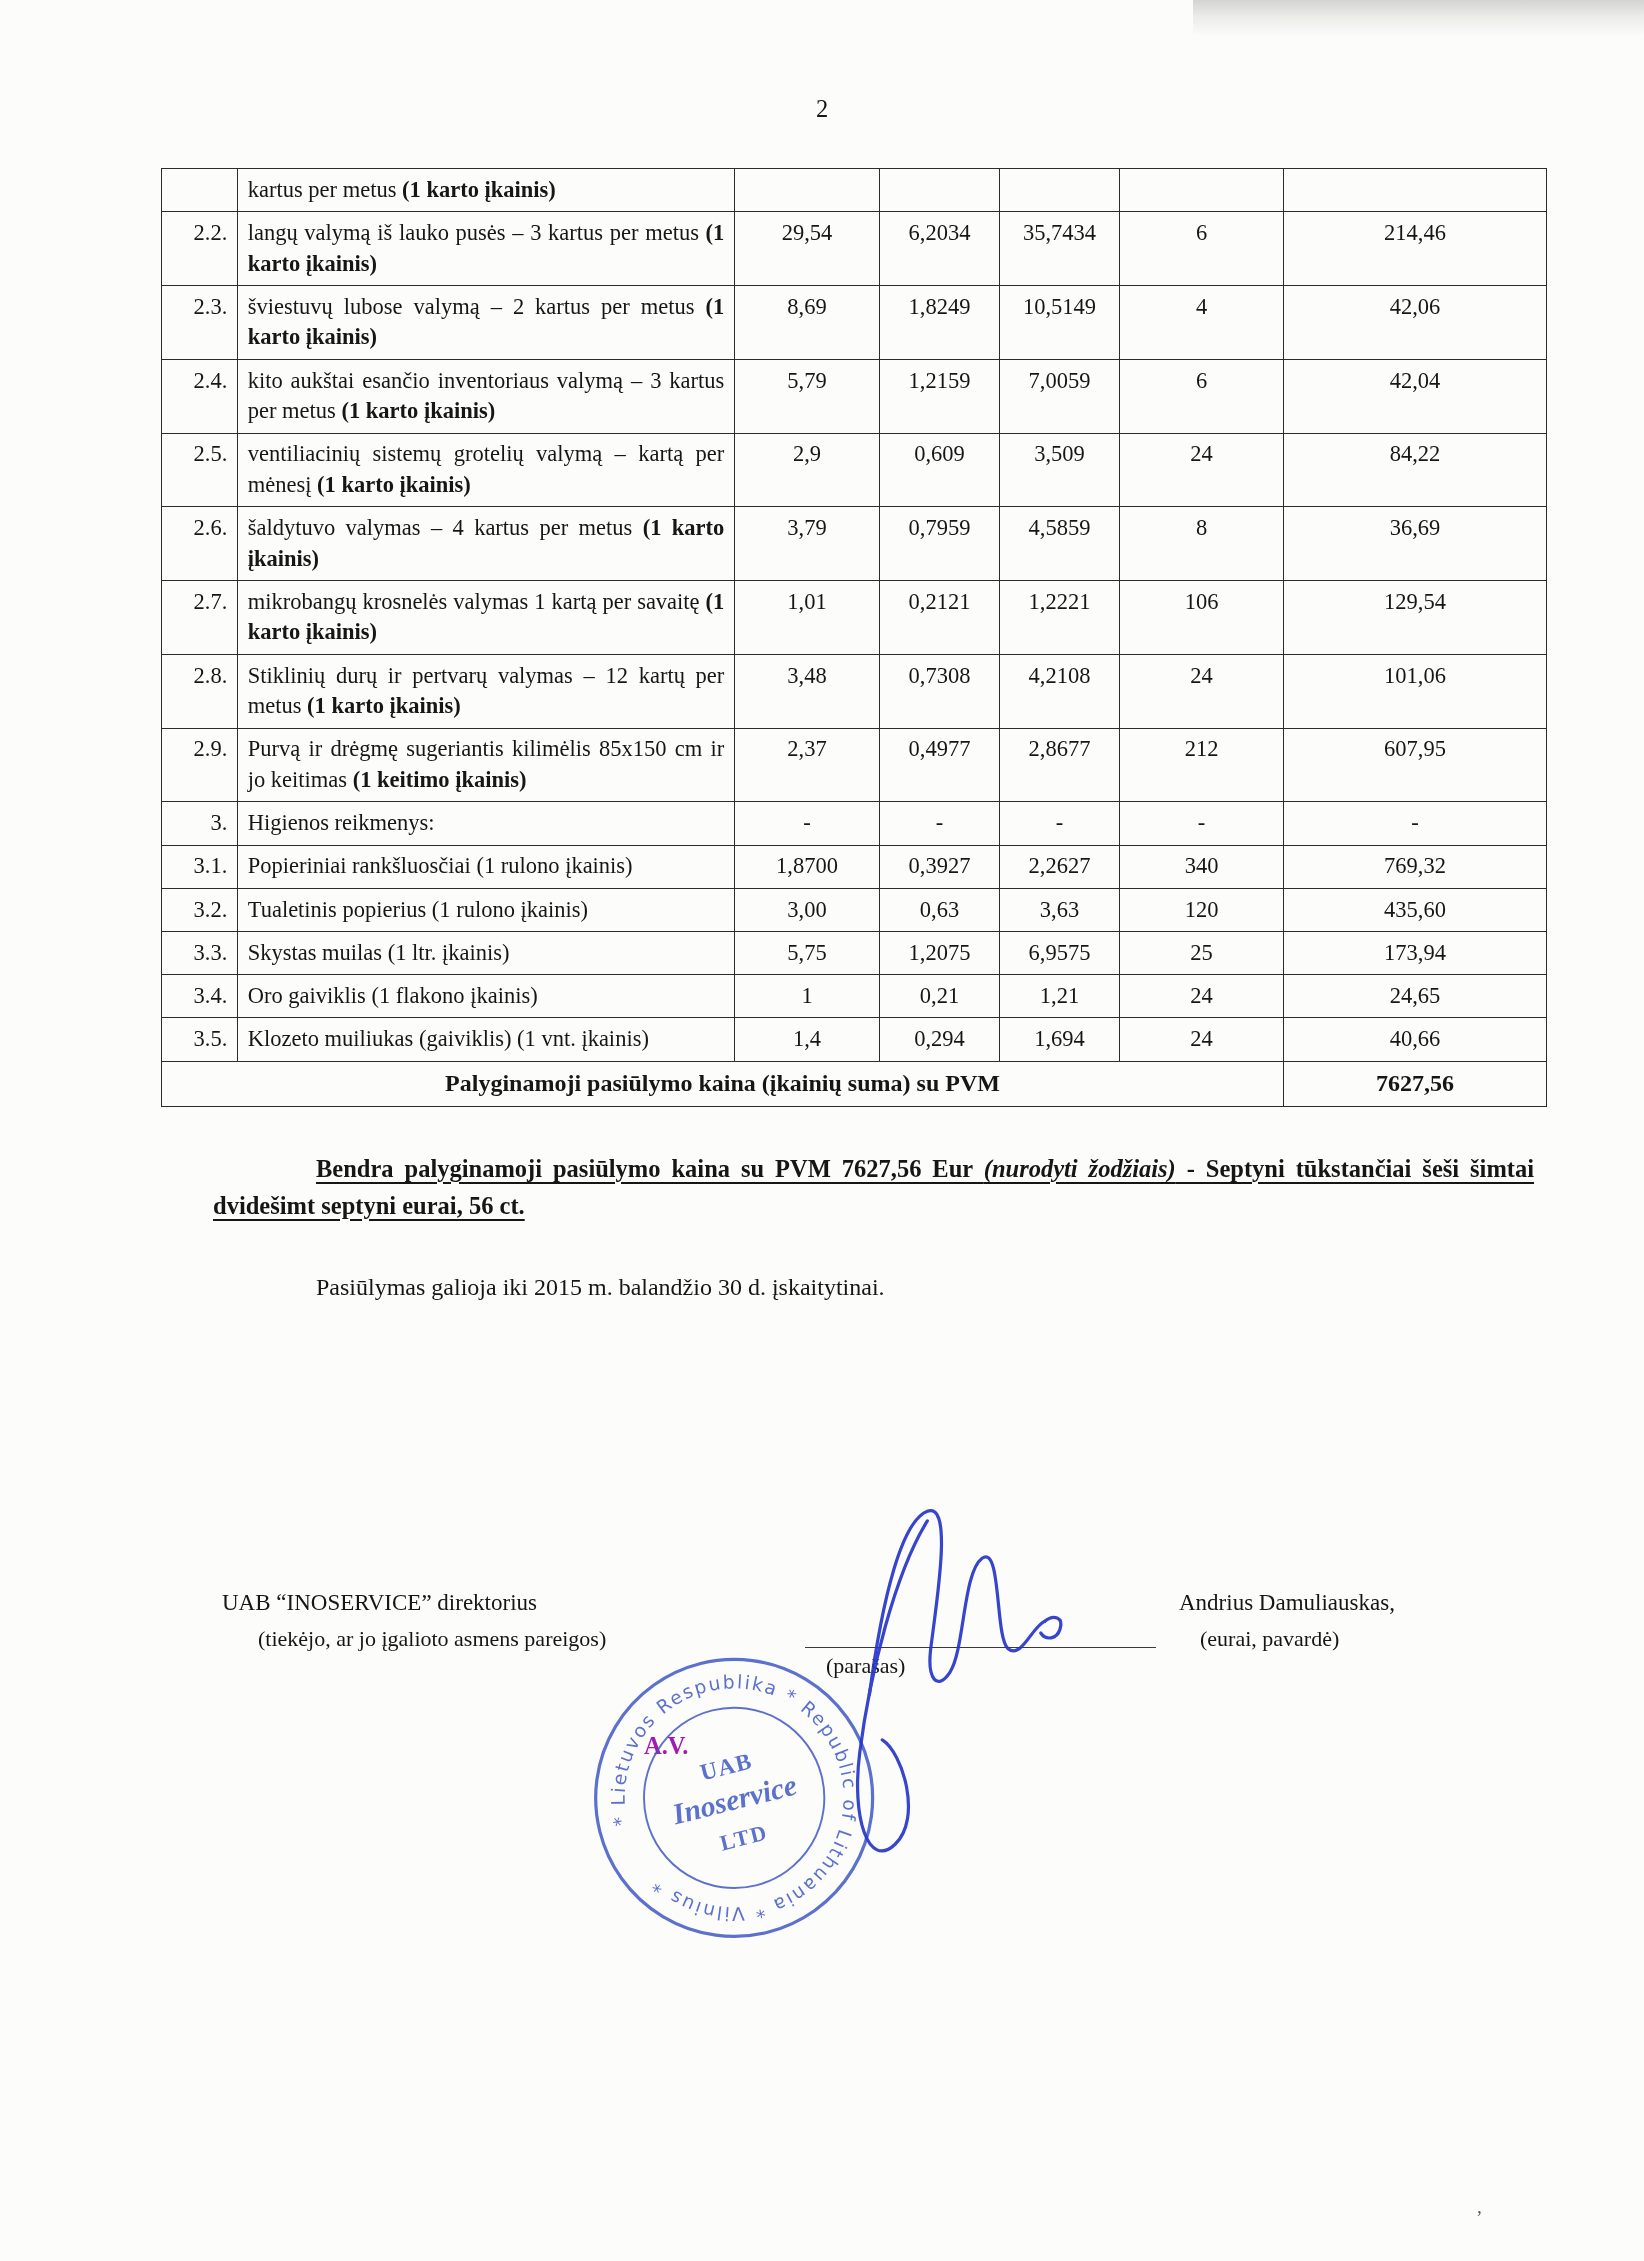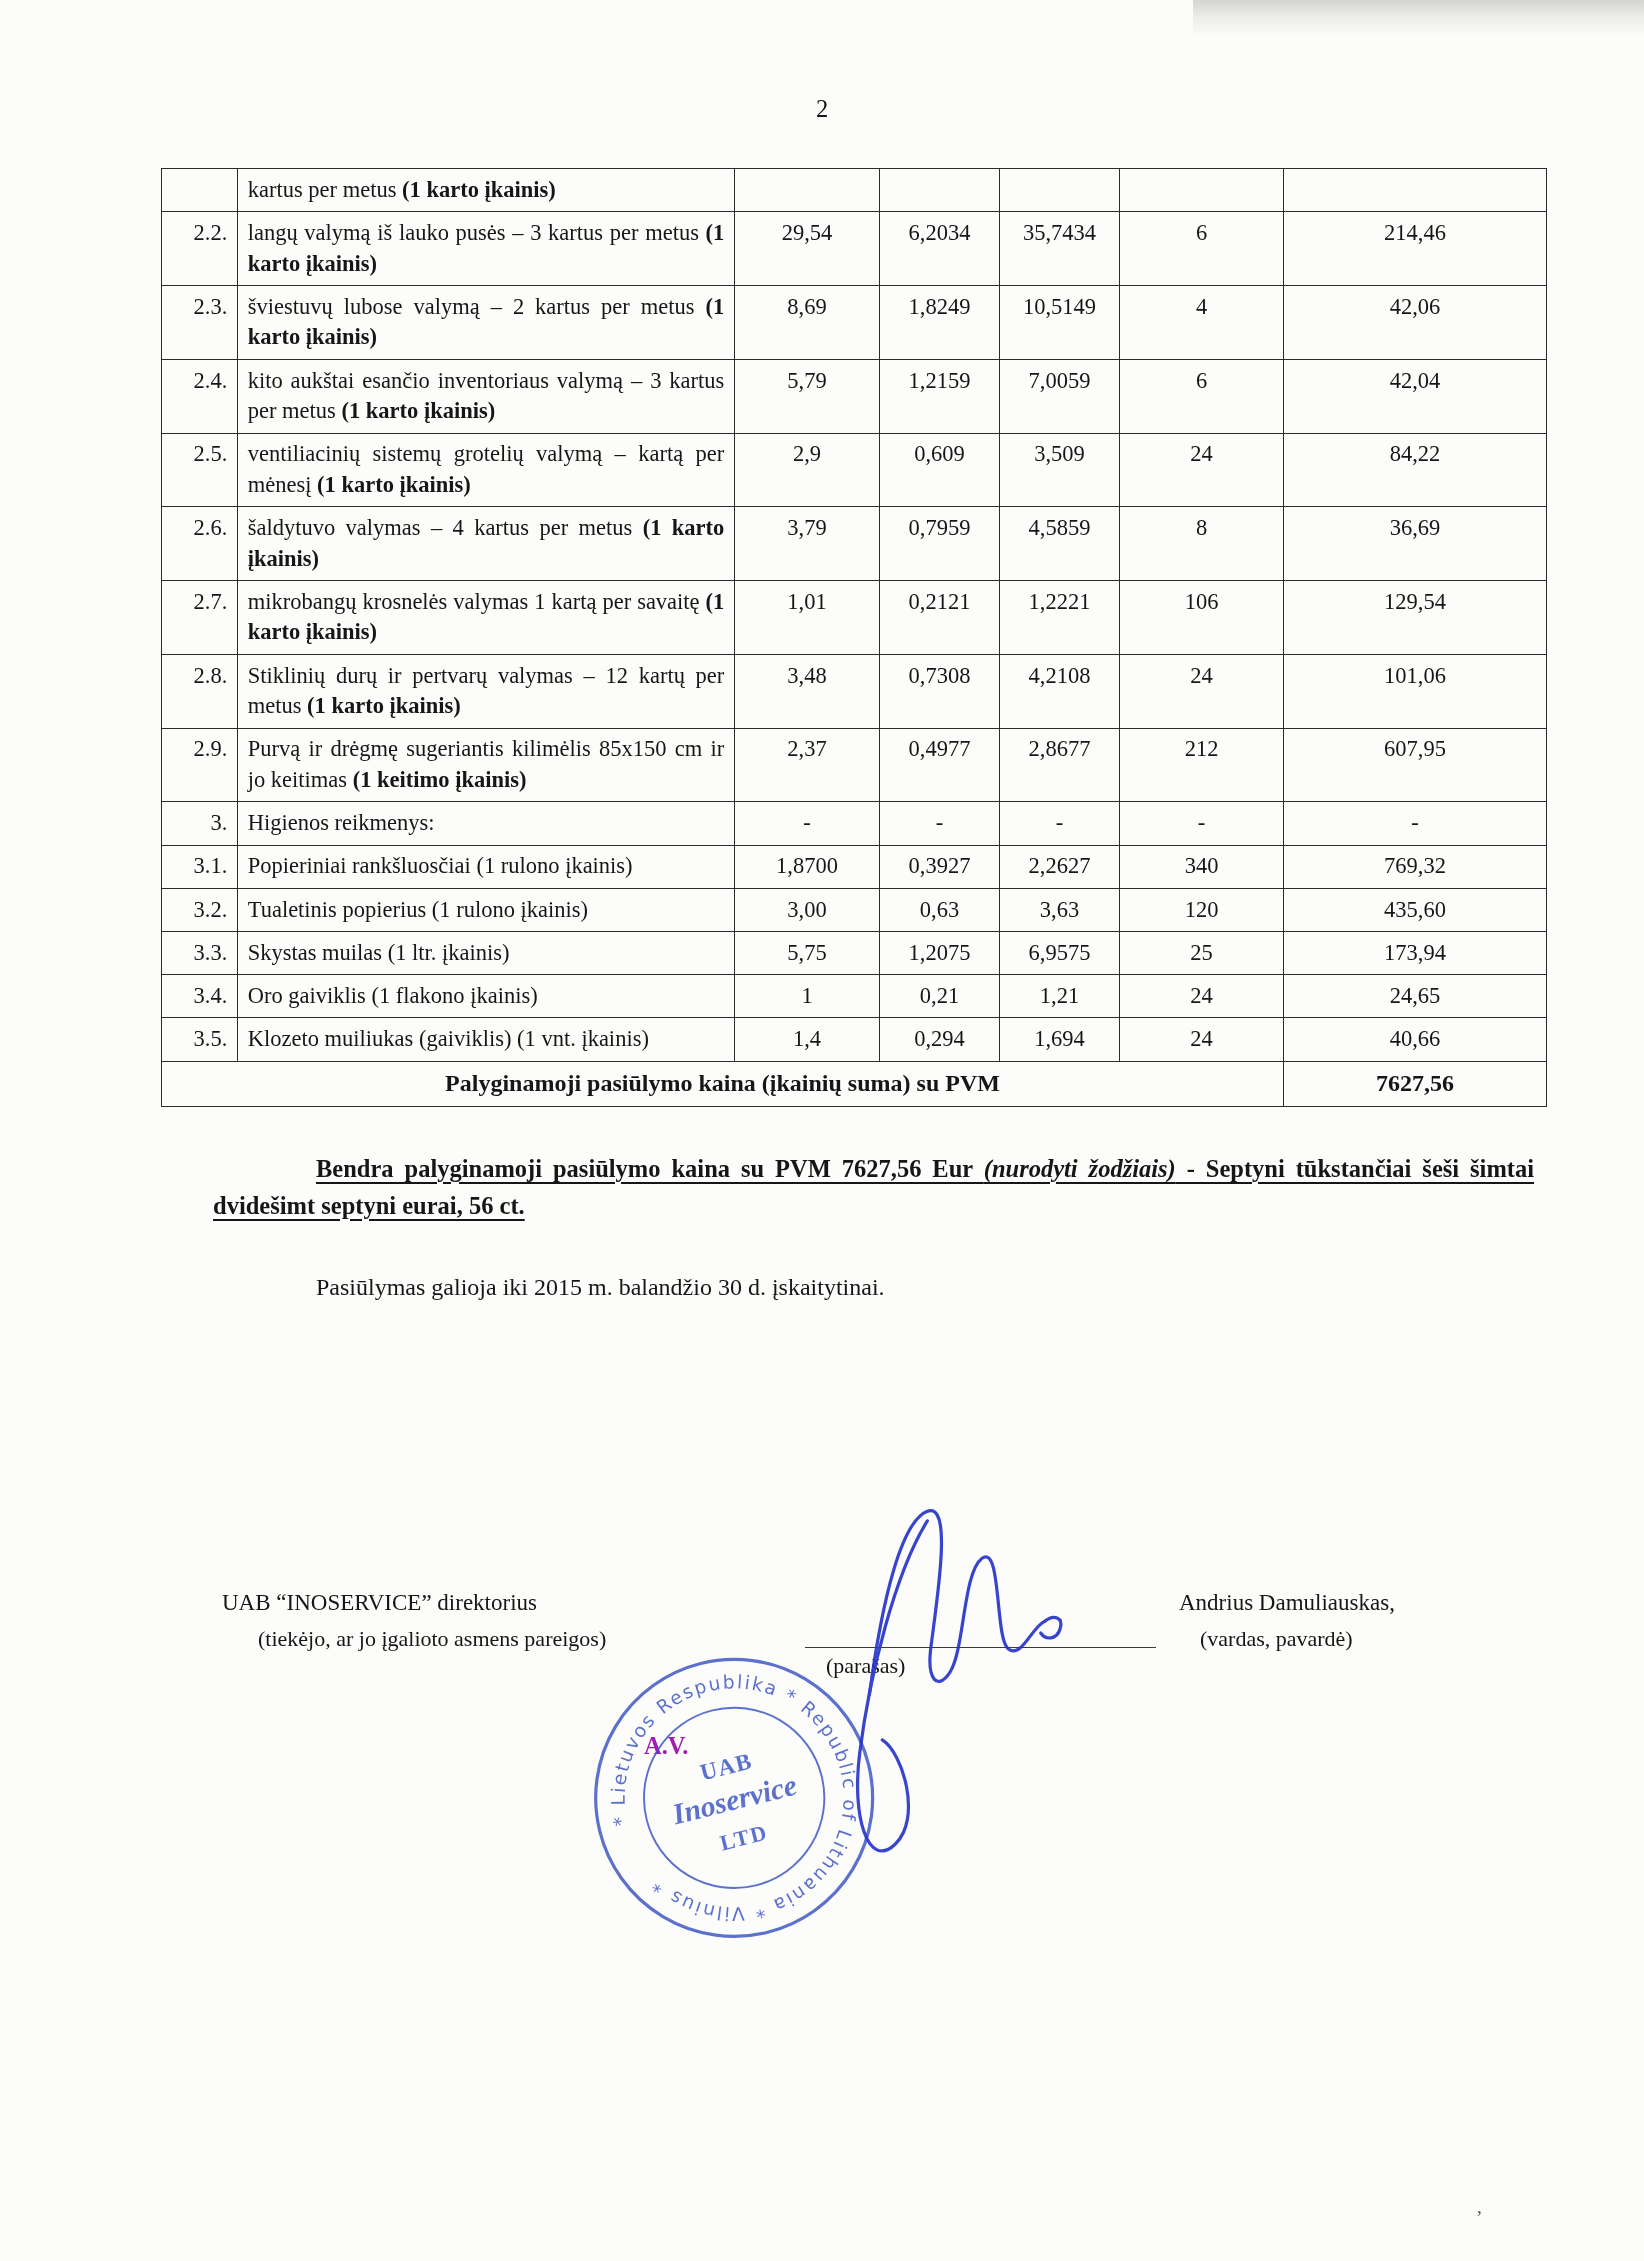--- a/index.html
+++ b/index.html
@@ -253,21 +253,21 @@
 
   <p class="validity-line">Pasiūlymas galioja iki 2015 m. balandžio 30 d. įskaitytinai.</p>
 
   <div class="sig-text" style="left:222px;top:1590px;">UAB “INOSERVICE” direktorius</div>
   <div class="sig-sub" style="left:258px;top:1626px;">(tiekėjo, ar jo įgalioto asmens pareigos)</div>
 
   <div class="sig-line"></div>
   <div class="sig-sub" style="left:826px;top:1653px;">(parašas)</div>
 
   <div class="sig-text" style="left:1179px;top:1590px;">Andrius Damuliauskas,</div>
-  <div class="sig-sub" style="left:1200px;top:1626px;">(vardas, pavardė)</div>
+  <div class="sig-sub" style="left:1200px;top:1626px;">(eurai, pavardė)</div>
 
   <div class="av-label">A.V.</div>
 
   <svg class="stamp-svg" width="644" height="548" viewBox="0 0 1000 850">
 
     <g transform="rotate(-14 390 490)" opacity="0.82" fill="none" stroke="#3a53c4">
       <circle cx="390" cy="490" r="215" stroke-width="5"></circle>
       <circle cx="390" cy="490" r="140" stroke-width="3"></circle>
       <defs>
         <path id="ringPath" d="M 220,490 a 170,170 0 1,1 340,0 a 170,170 0 1,1 -340,0"></path>

